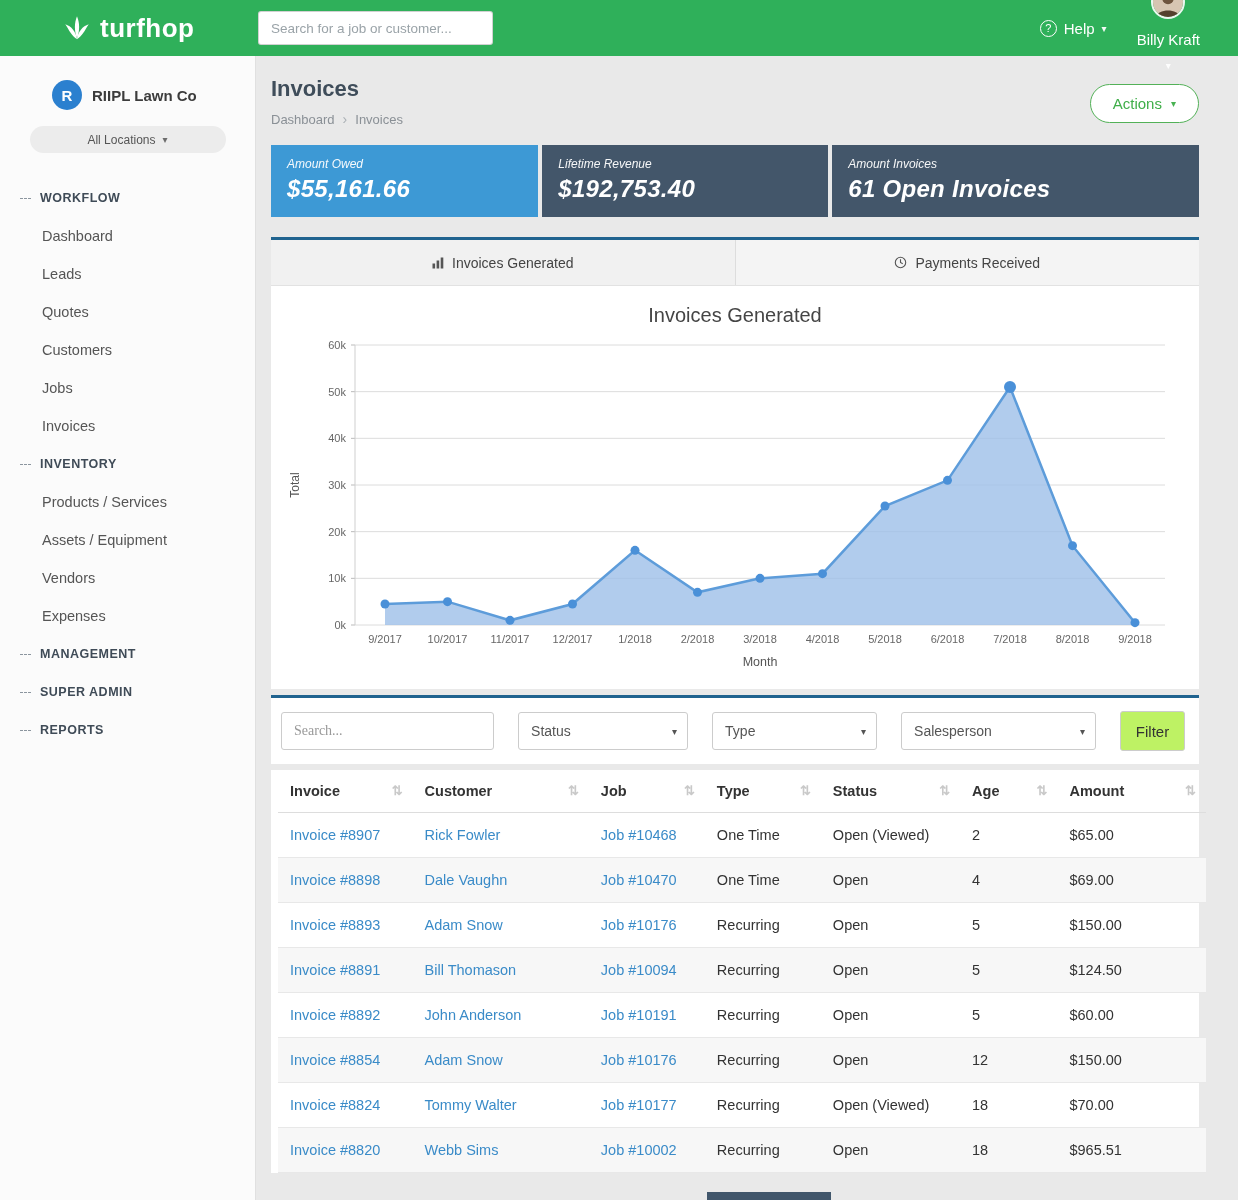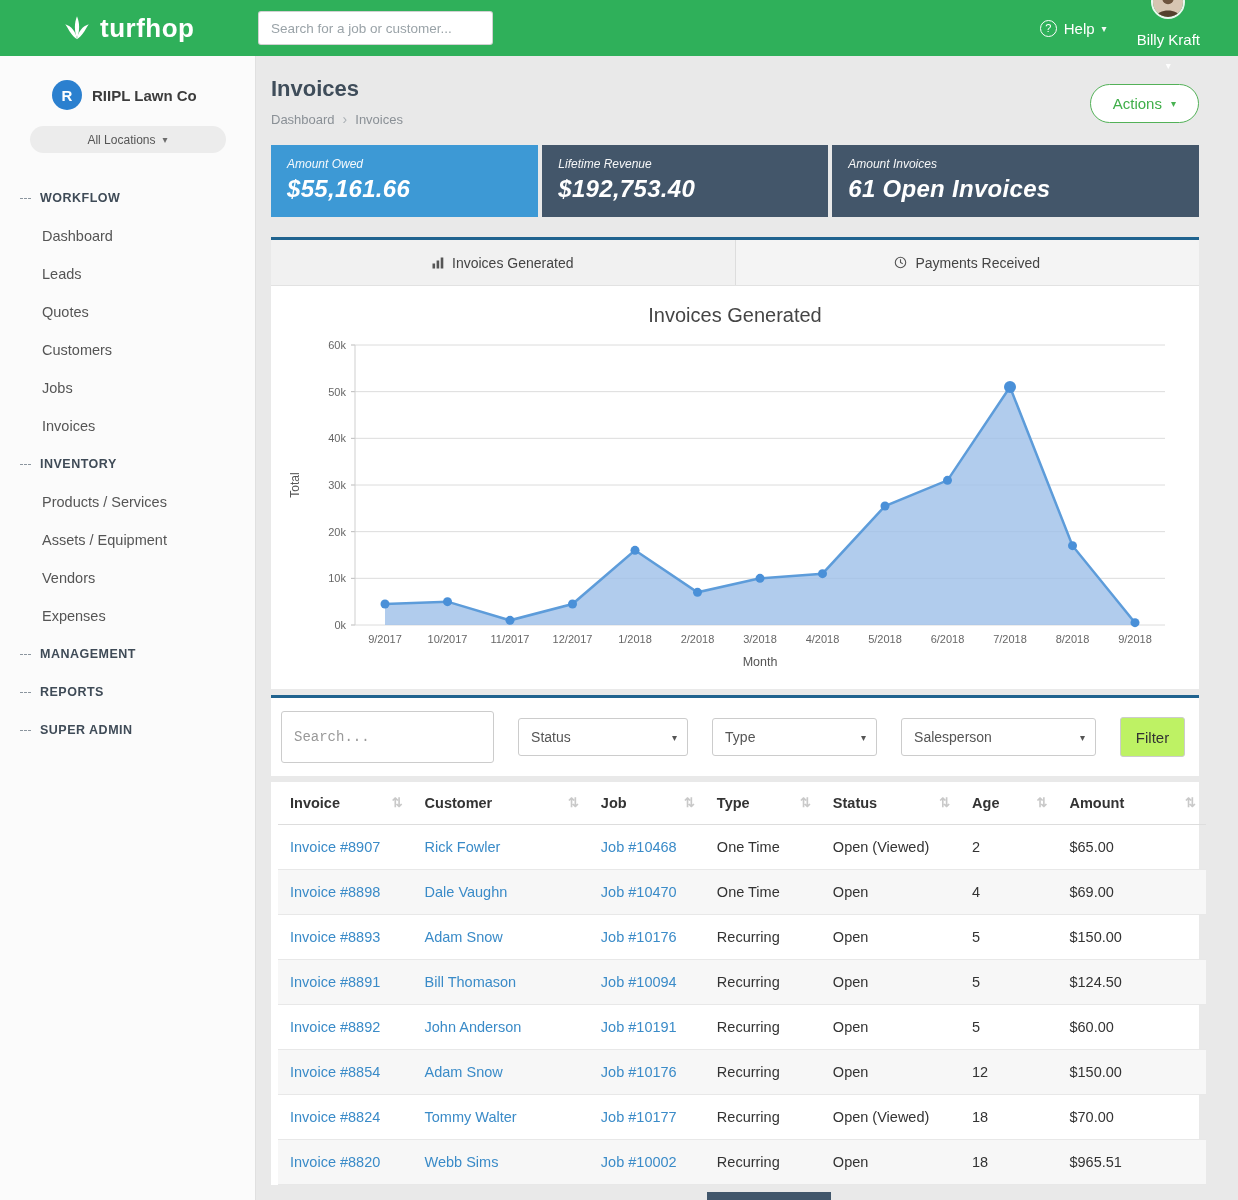--- a/index.html
+++ b/index.html
@@ -65,22 +65,22 @@
     font-size:14px; color:#444; cursor:pointer; }
   .chart-tab:first-child { border-right:1px solid #ddd; }
   .chart-tab.active { background:#f1f1f1; }
   .tab-icon { display:inline-flex; align-items:center; }
   .chart-body { padding:18px 10px 6px; }
   .chart-title { text-align:center; font-size:20px; color:#454545; margin-bottom:4px; }
   .chart-svg-wrap { display:flex; justify-content:center; }
   
   .filter-panel { margin-top:6px; padding:13px 10px 13px 10px; }
   .filter-row { display:flex; align-items:center; gap:24px; }
-  .filter-search { width:240px; height:52px; border:1px solid #ccc; border-radius:3px; padding:0 12px;
-    font-size:14px; font-family:Liberation Mono, monospace; color:#444; outline:none; }
+  .filter-search { width:240px; height:38px; border:1px solid #ccc; border-radius:3px; padding:0 12px;
+    font-size:14px; font-family:Liberation Serif, serif; color:#444; outline:none; }
   .filter-search::placeholder { color:#999; }
   .filter-selects { display:flex; align-items:center; gap:24px; }
   .select-box { height:38px; border:1px solid #ccc; border-radius:3px; background:#fff; display:flex;
     align-items:center; justify-content:space-between; padding:0 10px 0 12px; font-size:14px; color:#555; cursor:pointer; }
   .select-box:nth-child(1){ width:170px; } .select-box:nth-child(2){ width:165px; } .select-box:nth-child(3){ width:195px; }
   .select-caret { font-size:10px; color:#555; }
   .filter-btn { margin-left:auto; margin-right:4px; width:74px; height:40px; background:#bef264; border:1px solid #ccc;
     border-radius:3px; font-size:15px; color:#333; font-family:inherit; cursor:pointer; }
   
   .invoice-table-wrap { margin-top:6px; background:#fff; }
@@ -159,25 +159,25 @@
         <div class="nav-item">Products / Services</div>
         <div class="nav-item">Assets / Equipment</div>
         <div class="nav-item">Vendors</div>
         <div class="nav-item">Expenses</div>
         <div class="nav-header">
           <span class="dash-icon"></span>
           <span class="nav-header-label">MANAGEMENT</span>
         </div>
         <div class="nav-header">
           <span class="dash-icon"></span>
-          <span class="nav-header-label">REPORTS</span>
+          <span class="nav-header-label">SUPER ADMIN</span>
         </div>
         <div class="nav-header">
           <span class="dash-icon"></span>
-          <span class="nav-header-label">SUPER ADMIN</span>
+          <span class="nav-header-label">REPORTS</span>
         </div>
       </nav>
   </aside>
 
   <main class="main">
     <div class="page-header">
       <h1 class="page-title">Invoices</h1>
       <div class="breadcrumb">
         <span class="crumb">Dashboard</span>
         <span class="crumb-sep">›</span>

